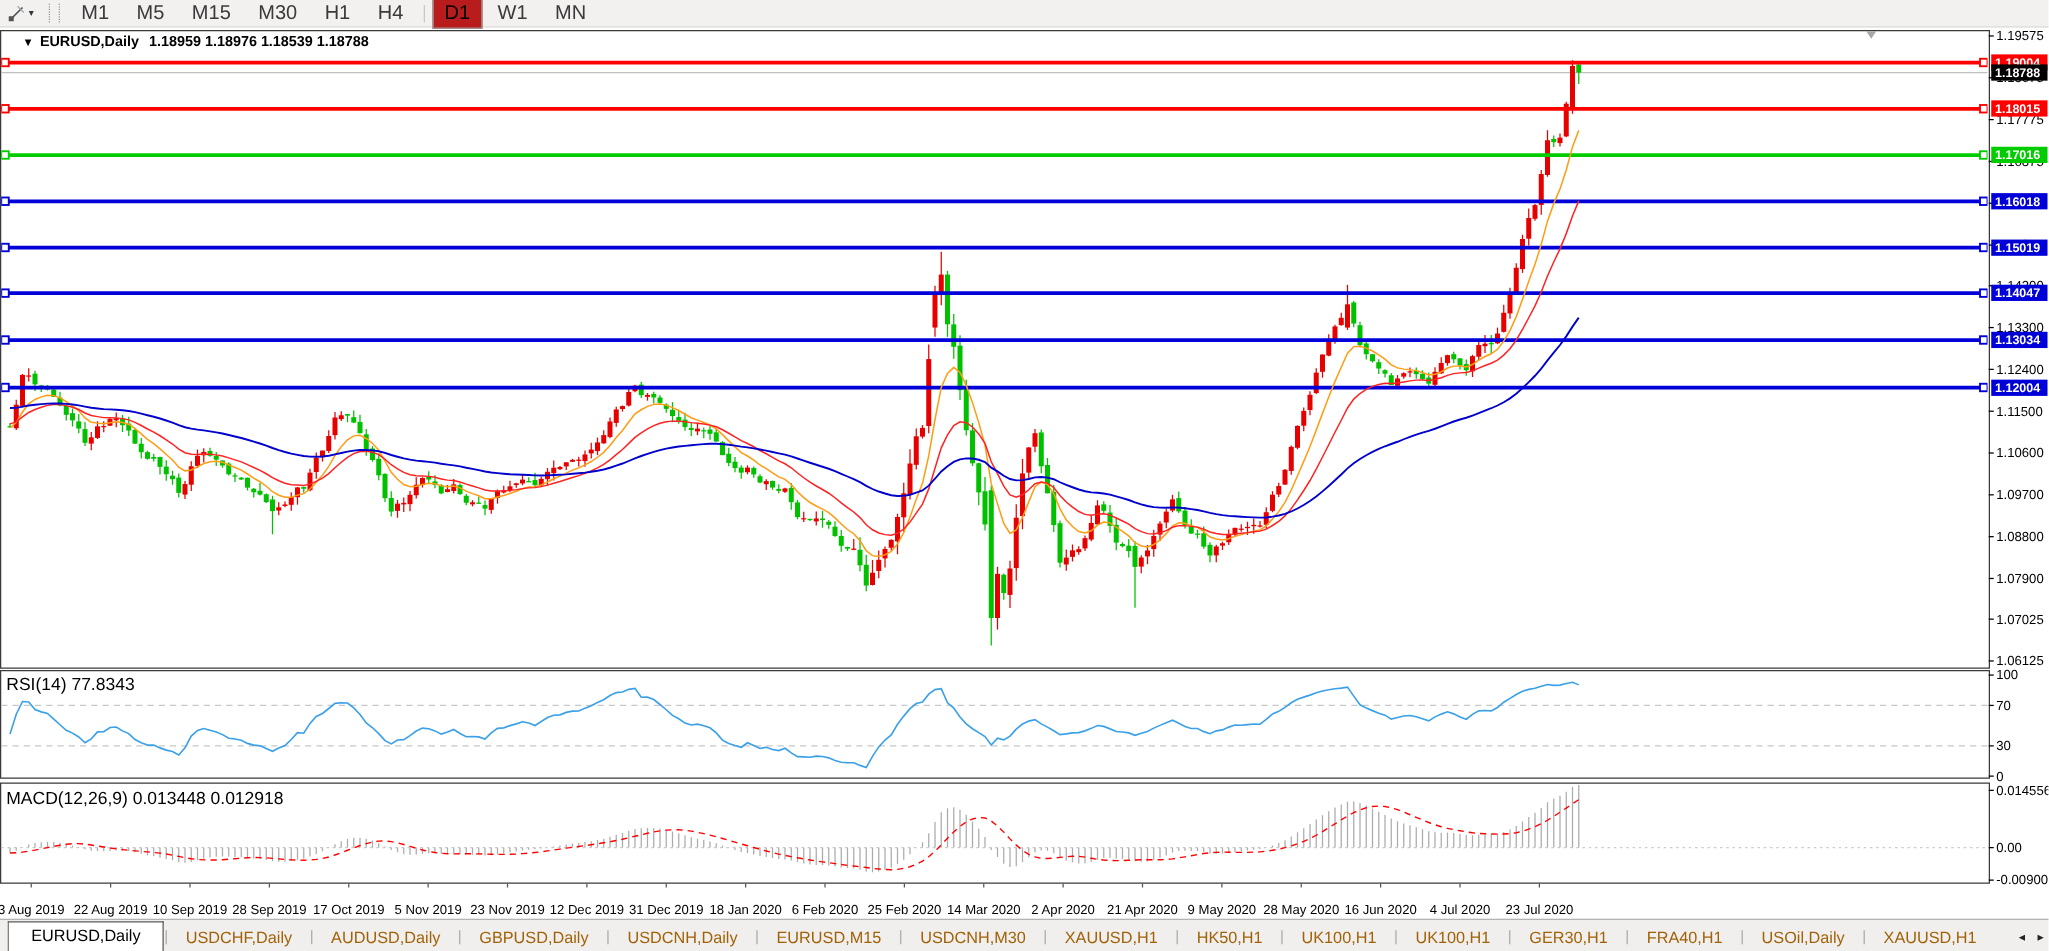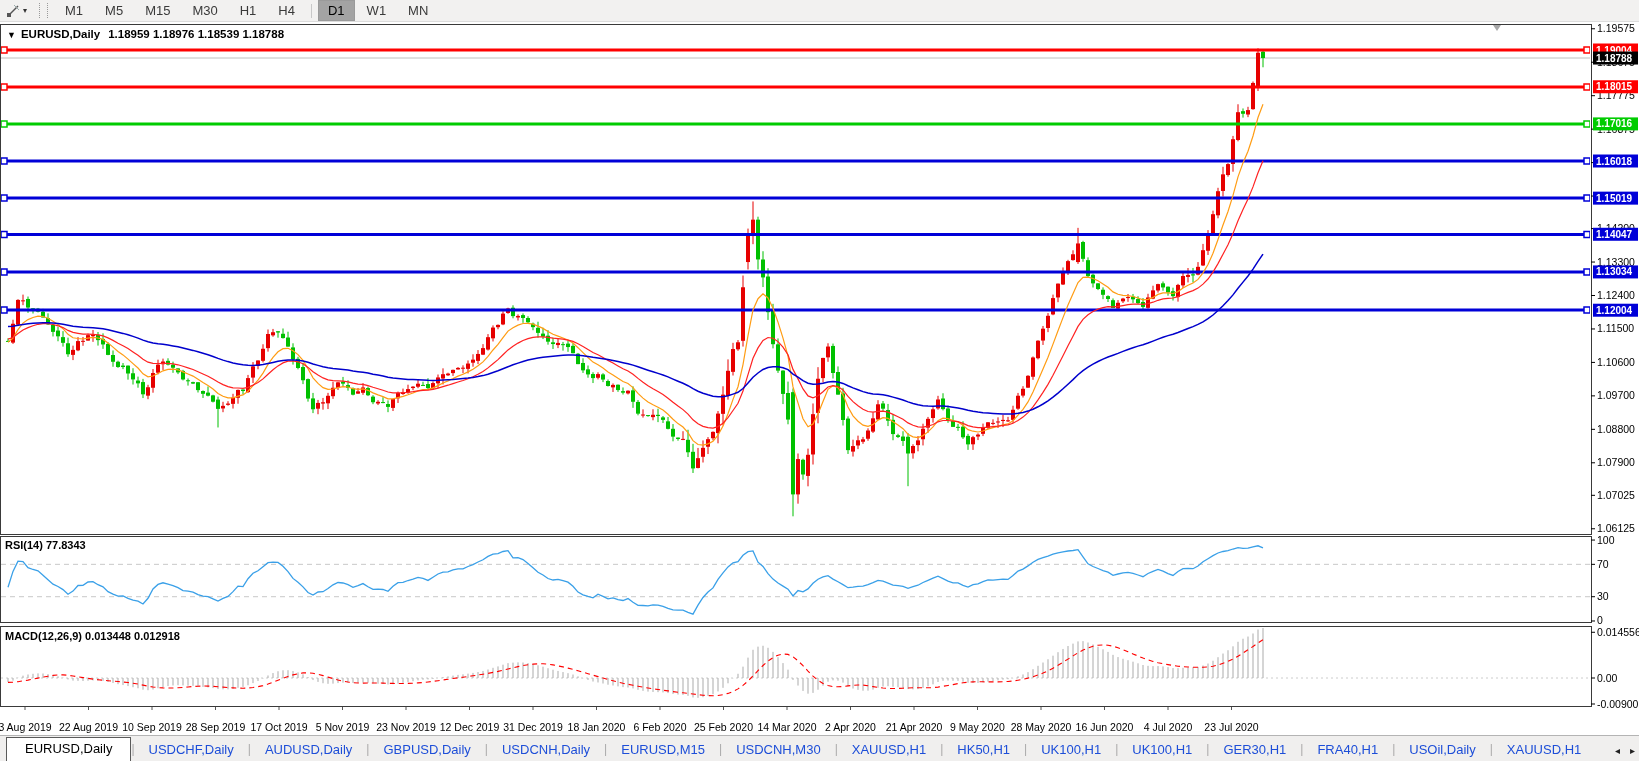--- a/index.html
+++ b/index.html
@@ -6,36 +6,36 @@
   .app{position:relative;width:1639px;height:761px;background:#ffffff;overflow:hidden;
        font-family:"Liberation Sans",sans-serif;-webkit-font-smoothing:antialiased;}
   
   .toolbar{position:absolute;left:0;top:0;width:1639px;height:21px;background:#f2f1f0;
            border-bottom:1px solid #dcdcdc;display:flex;align-items:center;}
   .tool-btn{display:flex;align-items:center;gap:3px;padding:1px 4px;margin-left:2px;cursor:pointer;}
   .tool-btn svg{display:block;}
   .dd{font-size:8px;color:#333;line-height:1;}
   .grip{width:7px;height:15px;margin:0 6px 0 8px;border-left:1px dotted #9a9a9a;border-right:1px dotted #9a9a9a;}
   .tfwrap{display:flex;align-items:center;}
-  .tf-btn{font-size:13px;color:#3a3a3a;padding:2px 9px;margin:0 1px;border:1px solid transparent;cursor:pointer;}
-  .tf-btn.active{background:#a3a3a3;border:1px solid #9a9a9a;color:#000;}
+  .tf-btn{font-size:16px;color:#3a3a3a;padding:2px 9px;margin:0 1px;border:1px solid transparent;cursor:pointer;}
+  .tf-btn.active{background:#b91c1c;border:1px solid #9a9a9a;color:#000;}
   .tf-sep{width:1px;height:14px;background:#c8c8c8;margin:0 5px;}
   
-  .chart-title{position:absolute;left:7px;top:28px;font-size:11.5px;font-weight:bold;color:#000;z-index:3;}
+  .chart-title{position:absolute;left:18px;top:28px;font-size:11.5px;font-weight:bold;color:#000;z-index:3;}
   .chart-title .caret{font-size:9px;margin-right:5px;font-weight:normal;}
   .chart-title .vals{margin-left:8px;}
-  .panel-label{position:absolute;font-size:11px;font-weight:bold;color:#000;z-index:3;}
+  .panel-label{position:absolute;font-size:14px;font-weight:normal;color:#000;z-index:3;}
   #rsi-label{left:5px;top:539px;}
   #macd-label{left:5px;top:630px;}
   svg.layer{position:absolute;left:0;top:0;z-index:1;}
   
   .tabbar{position:absolute;left:0;top:735px;width:1639px;height:26px;background:#f0efee;
           border-top:1px solid #b4b4b4;display:flex;align-items:flex-end;}
   .tabs{display:flex;align-items:flex-end;height:26px;margin-left:6px;width:1588px;overflow:hidden;white-space:nowrap;}
-  .tab{font-size:13px;color:#1d4ed8;padding:4px 14px 5px 14px;height:14px;line-height:14px;cursor:pointer;flex:0 0 auto;}
+  .tab{font-size:13px;color:#a16207;padding:4px 14px 5px 14px;height:14px;line-height:14px;cursor:pointer;flex:0 0 auto;}
   .tab.active{background:#ffffff;color:#000;border:1px solid #5a5a5a;border-bottom:none;padding:4px 18px 6px 18px;margin-top:0;}
   .tab-sep{color:#aaa;font-size:12px;align-self:center;flex:0 0 auto;}
   .tab-arrows{position:absolute;right:4px;bottom:5px;display:flex;gap:10px;background:#f0efee;padding-left:6px;}
   .tab-arrow{font-size:10px;color:#222;cursor:pointer;line-height:12px;}
 </style>
 </head>
 <body>
 
 <div class="app">
 

